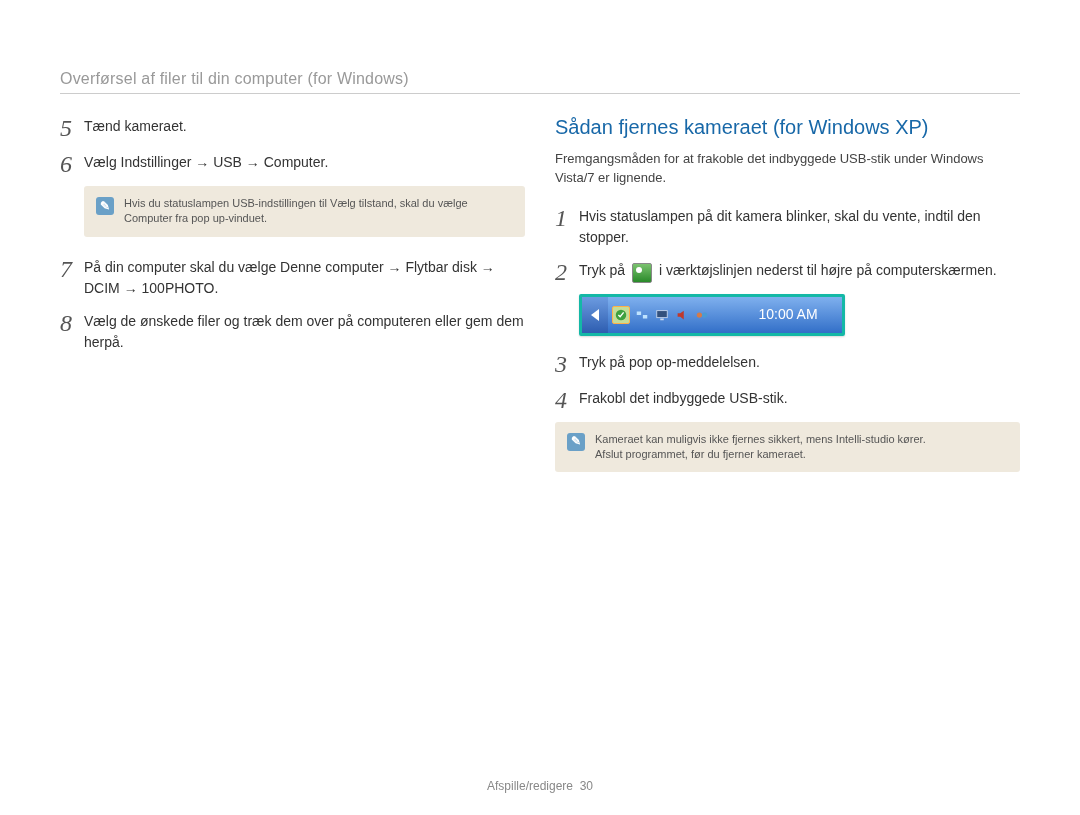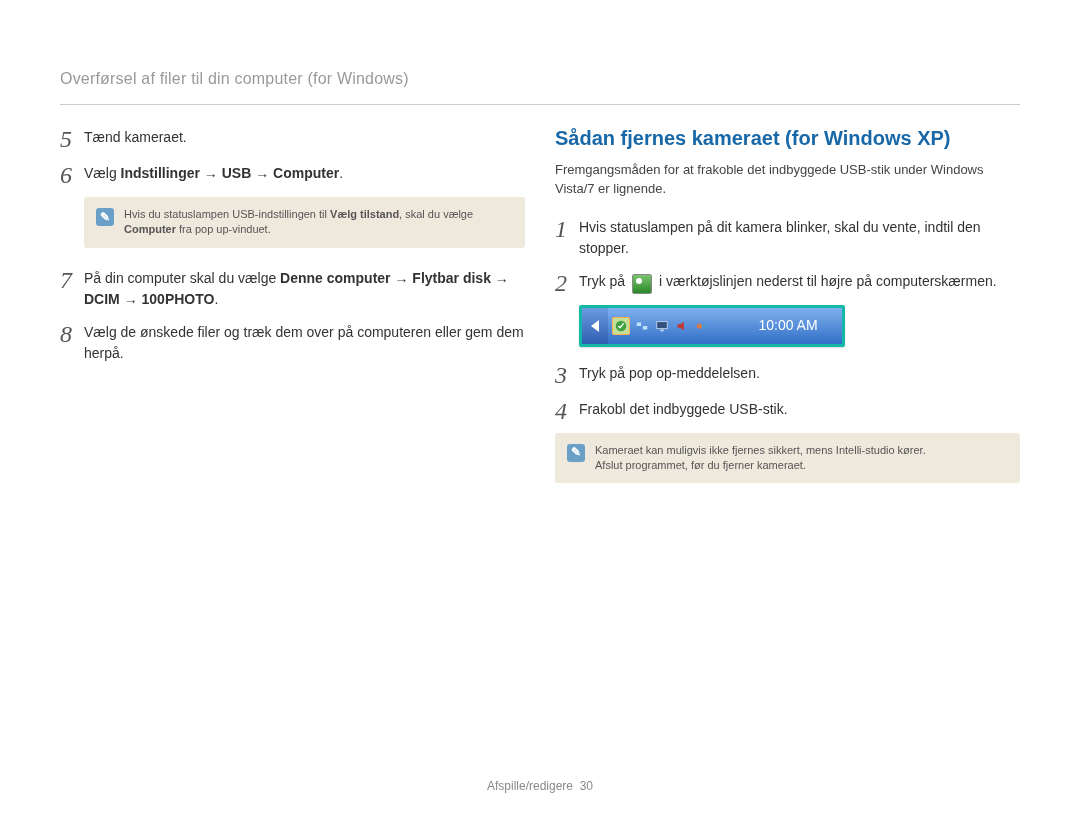--- a/index.html
+++ b/index.html
@@ -16,21 +16,21 @@
     box-sizing: border-box;
     padding: 70px 60px 40px 60px;
     display: flex;
     flex-direction: column;
   }
   .header-title {
     font-size: 16px;
     color: #999;
     font-weight: 300;
     letter-spacing: 0.2px;
-    margin-bottom: 16px;
+    margin-bottom: 5px;
     font-family: Arial, Helvetica, sans-serif;
   }
   .hr {
     border: none;
     border-top: 1px solid #ccc;
     margin: 0 0 20px 0;
   }
   .columns {
     display: flex;
     gap: 30px;
@@ -82,21 +82,21 @@
     font-size: 12px;
     font-weight: bold;
     display: flex;
     align-items: center;
     justify-content: center;
     margin-top: 1px;
   }
   .right-heading {
     font-size: 20px;
     color: #1868a8;
-    font-weight: 700;
+    font-weight: 400;
     margin: -2px 0 8px 0;
   }
   .intro {
     font-size: 13px;
     color: #444;
     margin-bottom: 16px;
     line-height: 1.45;
   }
   
   .tray {
@@ -171,21 +171,21 @@
     border-radius:50%;
   }
   .footer {
     position: absolute;
     bottom: 22px;
     left: 0; right: 0;
     text-align: center;
     font-size: 12px;
     color: #888;
   }
-  .bold { font-weight: bold; margin-top: 32px; }
+  .bold { font-weight: normal; margin-top: 32px; }
 </style>
 </head>
 <body>
 
 <div class="page">
 
   <div class="header-title">Overførsel af filer til din computer (for Windows)</div>
   <hr class="hr">
 
   <div class="columns">

